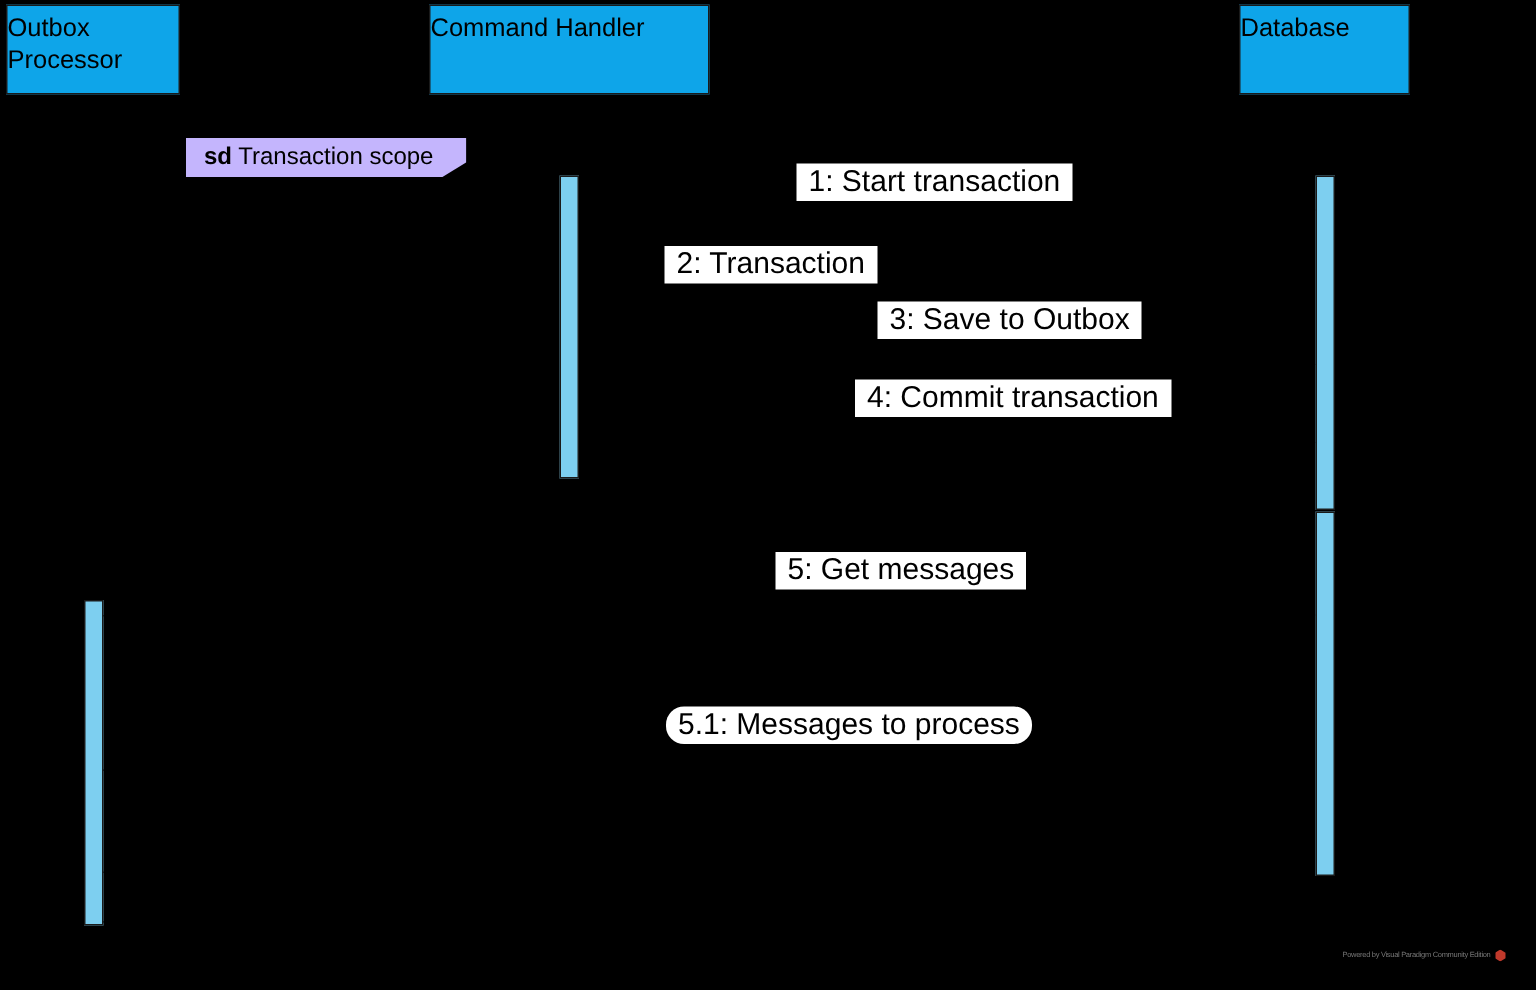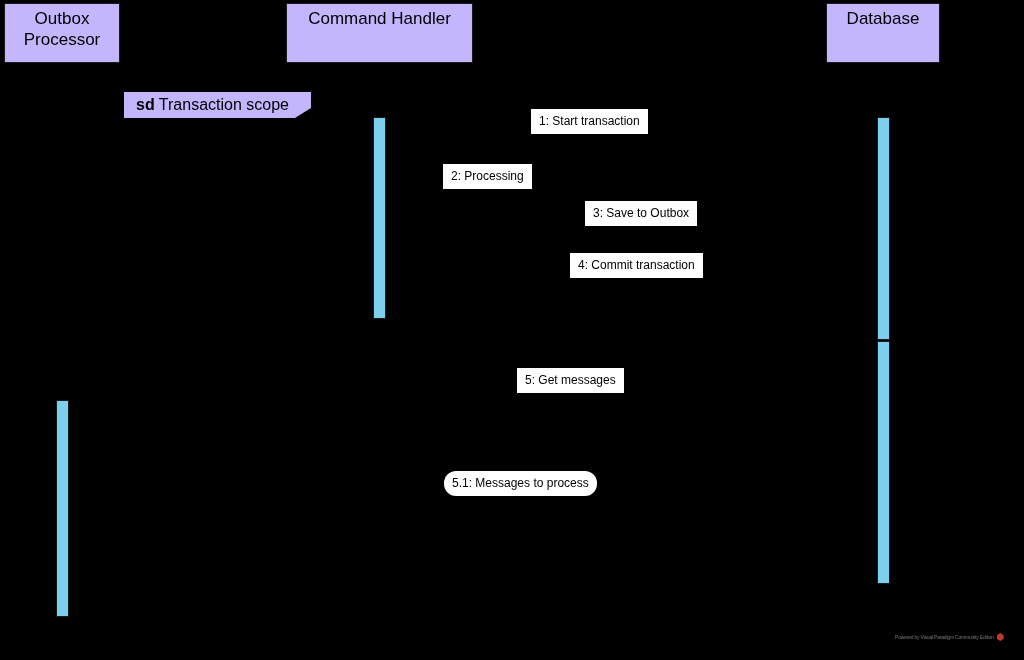--- a/index.html
+++ b/index.html
@@ -16,26 +16,25 @@
     width: 1024px;
     height: 660px;
     background: #000000;
     overflow: hidden;
   }
 
   
   .participant {
     position: absolute;
     box-sizing: border-box;
-    background: #c4b5fd;
+    background: #0ea5e9;
     border: 1px solid #1a1a1a;
     color: #000000;
     font-size: 17px;
     line-height: 21px;
-    text-align: center;
     padding-top: 4px;
   }
   .participant .pname {
     display: block;
     white-space: pre-line;
   }
 
   
   .lifeline {
     position: absolute;
@@ -99,21 +98,21 @@
     border-bottom: 5px solid transparent;
     border-right: 9px solid #000000;
   }
 
   
   .msg-label {
     position: absolute;
     box-sizing: border-box;
     background: #FFFFFF;
     color: #000000;
-    font-size: 12px;
+    font-size: 20px;
     line-height: 25px;
     height: 25px;
     padding: 0 8px;
     white-space: nowrap;
   }
 
   
   .self-msg {
     position: absolute;
     box-sizing: border-box;
@@ -168,21 +167,21 @@
   <div class="activation" style="left:877px; top:117px; height:223px;"></div>
   <div class="activation" style="left:877px; top:341px; height:243px;"></div>
   <div class="activation" style="left:56px; top:400px; height:217px;"></div>
 
   <div class="msg-line" style="left:386px; top:140px; width:488px;"></div>
   <div class="arrow-head right" style="left:868px; top:135px;"></div>
   <div class="msg-label" style="left:531px; top:109px;">1: Start transaction</div>
 
   <div class="self-msg" style="left:386px; top:191px; width:56px; height:34px;"></div>
   <div class="arrow-head left" style="left:386px; top:220px;"></div>
-  <div class="msg-label" style="left:443px; top:164px;">2: Processing</div>
+  <div class="msg-label" style="left:443px; top:164px;">2: Transaction</div>
 
   <div class="msg-line" style="left:386px; top:243px; width:488px;"></div>
   <div class="arrow-head right" style="left:868px; top:238px;"></div>
   <div class="msg-label" style="left:585px; top:201px;">3: Save to Outbox</div>
 
   <div class="msg-line" style="left:386px; top:295px; width:488px;"></div>
   <div class="arrow-head right" style="left:868px; top:290px;"></div>
   <div class="msg-label" style="left:570px; top:253px;">4: Commit transaction</div>
 
   <div class="msg-line" style="left:69px; top:410px; width:805px;"></div>

